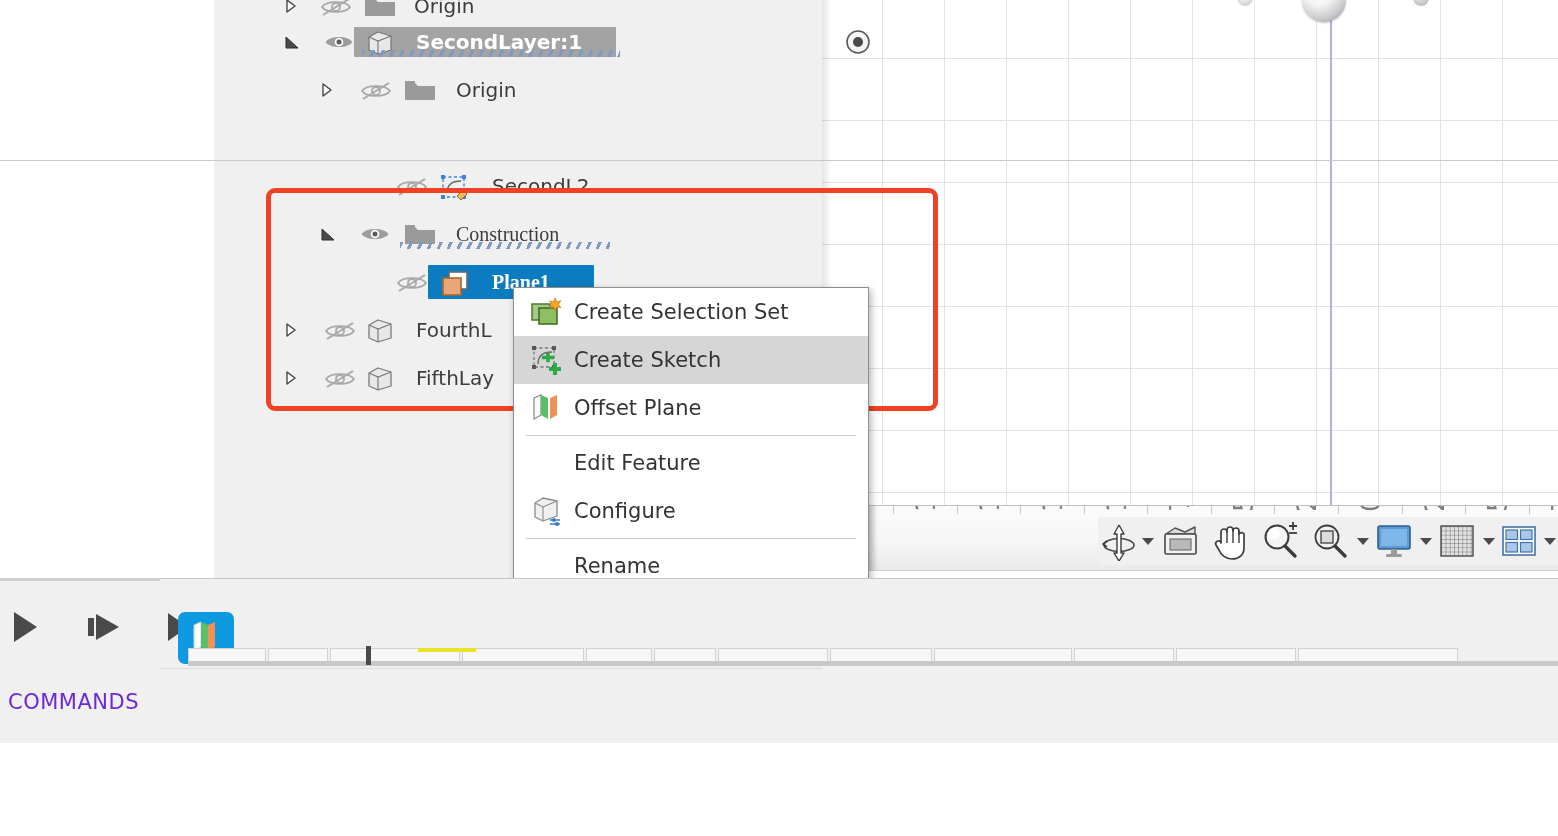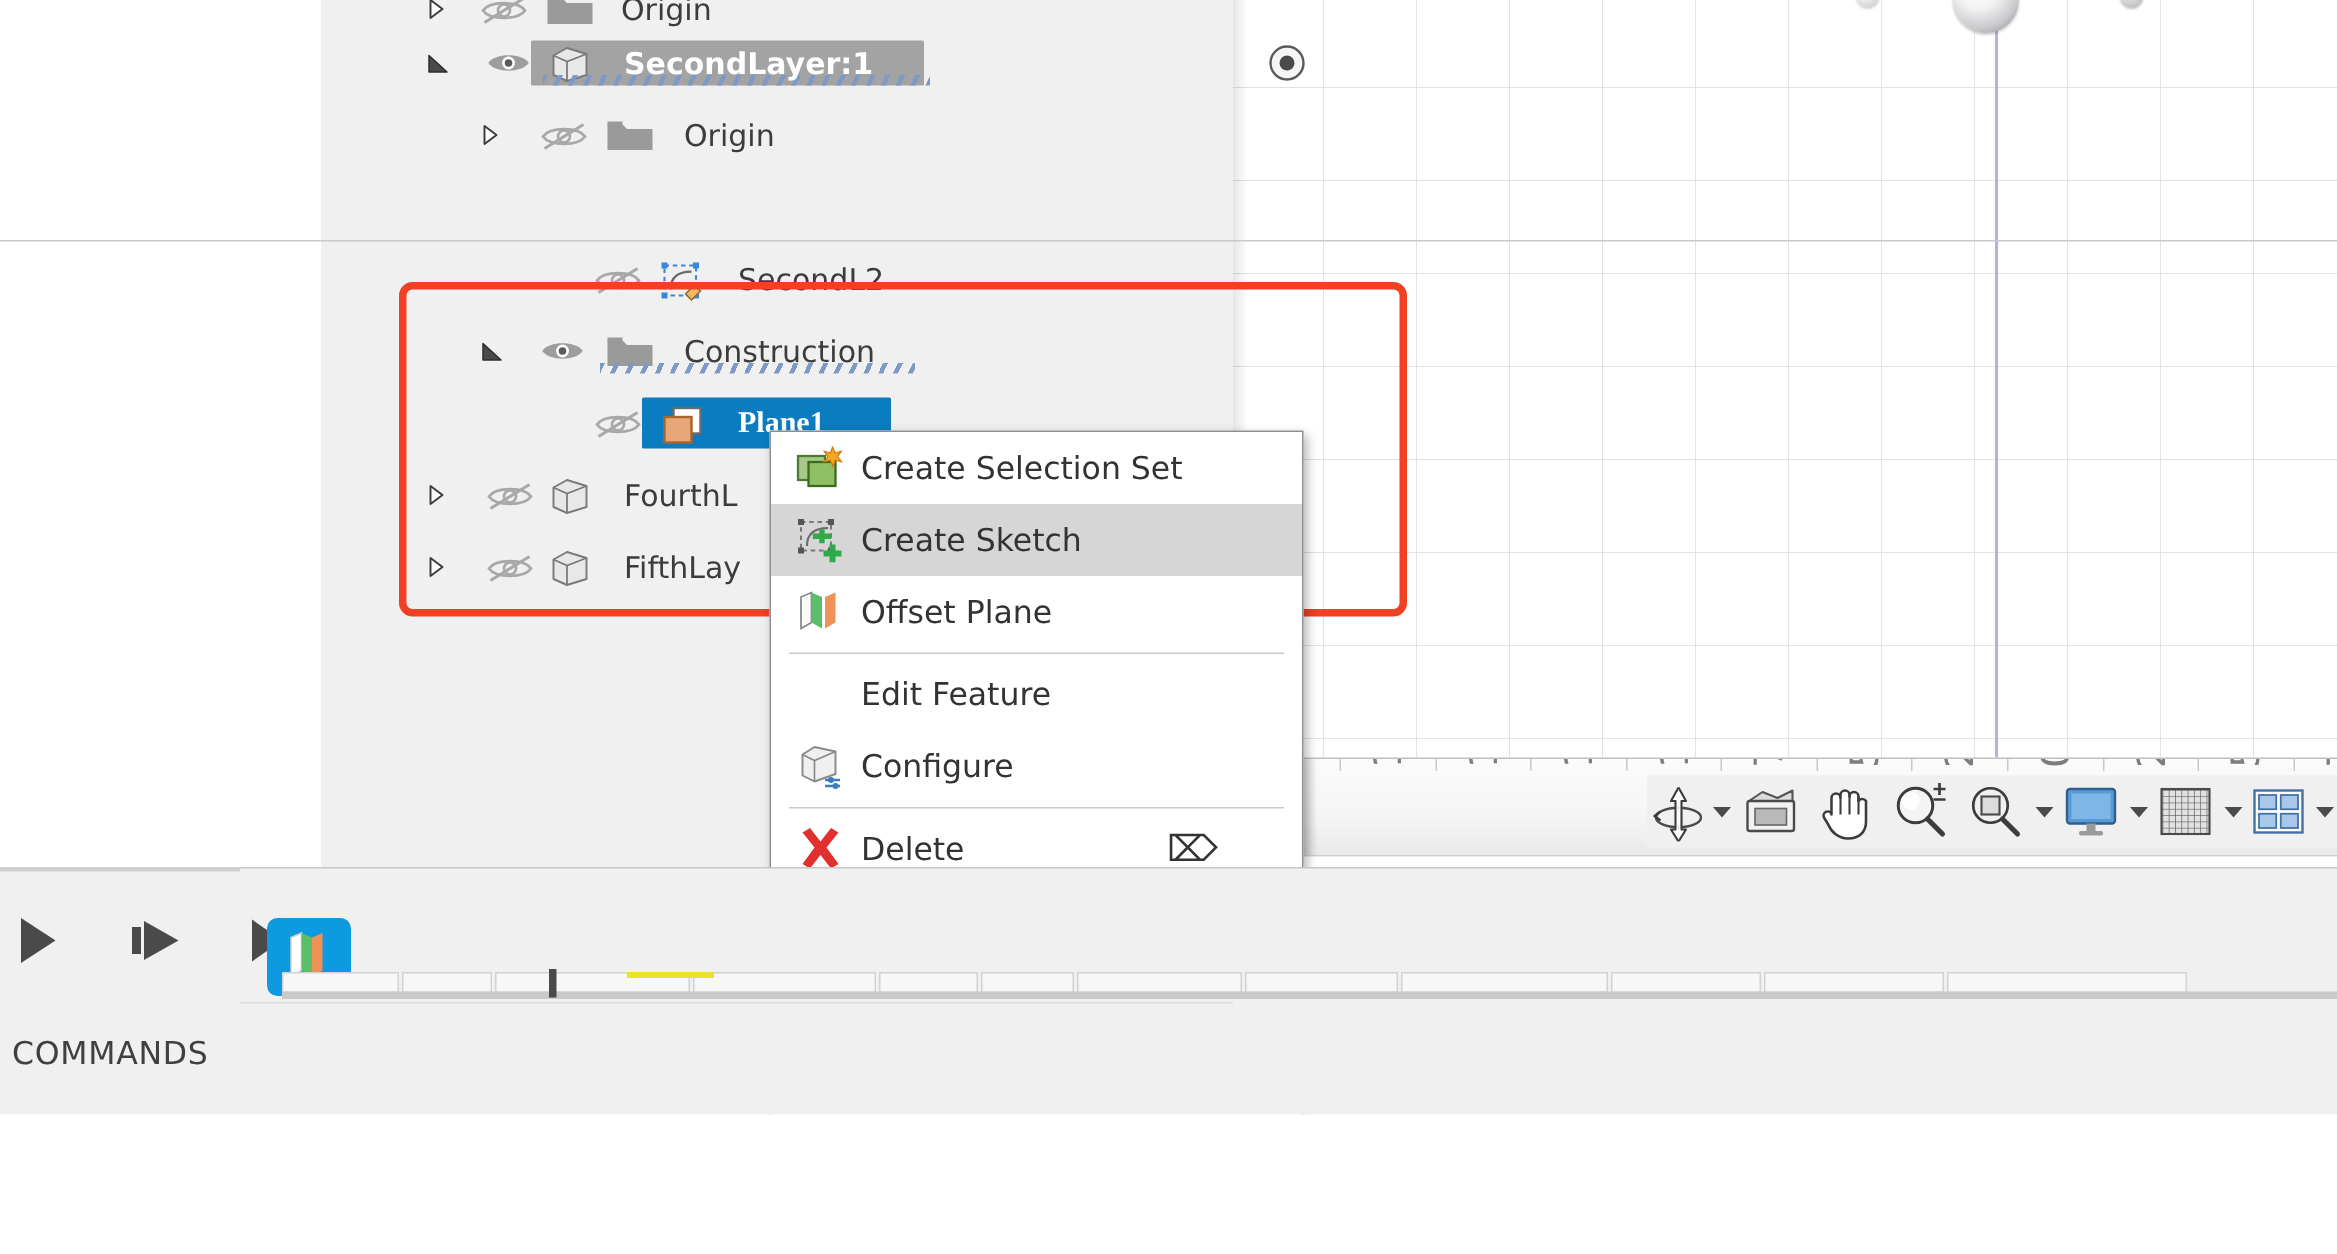--- a/index.html
+++ b/index.html
@@ -131,21 +131,21 @@
     position:absolute;left:178px;top:612px;width:56px;height:52px;
     background:#0d9ae0;border-radius:7px;display:flex;align-items:center;justify-content:center;
   }
   #tl-track{
     position:absolute;left:188px;top:648px;width:1370px;height:16px;
   }
   .tlcell{position:absolute;top:0;height:14px;background:#f7f7f7;border:1px solid #d2d2d2;box-sizing:border-box;}
   #tl-rail{position:absolute;left:188px;top:661px;width:1370px;height:5px;background:#c9c9c9;}
   #tl-marker{position:absolute;left:366px;top:646px;width:5px;height:19px;background:#4a4a4a;}
   #tl-yellow{position:absolute;left:418px;top:648px;width:58px;height:4px;background:#e9e32a;}
-  #commands-label{position:absolute;left:8px;top:690px;font-size:21px;color:#404040;letter-spacing:.5px;}
+  #commands-label{position:absolute;left:8px;top:690px;font-size:21px;color:#6d28d9;letter-spacing:.5px;}
   #left-top-edge{position:absolute;left:0;top:578px;width:160px;height:3px;background:#cfcfcf;}
   #panel-divider{position:absolute;left:160px;top:668px;width:662px;height:1px;background:#dcdcdc;}
 
   
   #bottomstrip{position:absolute;left:0;top:743px;width:1558px;height:93px;background:#ffffff;}
 </style>
 </head>
 <body>
 
 <div id="viewport">
@@ -345,21 +345,21 @@
           <rect x="3" y="3" width="21" height="20" fill="none" stroke="#3b86d6" stroke-width="1.4" stroke-dasharray="3 2.5"></rect>
           <rect x="1" y="1" width="4" height="4" fill="#3b86d6"></rect>
           <rect x="22" y="1" width="4" height="4" fill="#3b86d6"></rect>
           <rect x="1" y="21" width="4" height="4" fill="#3b86d6"></rect>
           <rect x="22" y="21" width="4" height="4" fill="#3b86d6"></rect>
           <path d="M7 19 C7 9 14 7 21 7" fill="none" stroke="#6a6a6a" stroke-width="1.5"></path>
           <path d="M17 22 L23 16 L27 20 L21 26 Z" fill="#f0b860" stroke="#8a6a2a" stroke-width="1"></path>
         </svg></span>
       <span class="rlabeltxt" style="left: 278px;">SecondL2</span>
     </div>
-    <div class="row" style="top: 214px;">
+    <div class="row" style="top: 214px; font-family: Liberation Serif, serif;">
       <span class="arrow" style="left: 106px; top: 12px;">
         <svg width="16" height="16" viewBox="0 0 16 16">
           <path d="M2 3 L14 14 H2 Z" fill="#4a4a4a" stroke="#2c2c2c" stroke-width="1" stroke-linejoin="round"></path>
         </svg>
       </span>
       <span class="eye" style="left: 146px; top: 11px;"><svg width="30" height="18" viewBox="0 0 30 18">
           <path d="M1.5 9 C6 2.2 24 2.2 28.5 9 C24 15.8 6 15.8 1.5 9 Z" fill="#9d9d9d"></path>
           <circle cx="15" cy="9" r="4.3" fill="#ffffff"></circle>
           <circle cx="15" cy="9" r="2.5" fill="#5a5a5a"></circle>
         </svg></span>
@@ -472,29 +472,20 @@
           <path d="M5 7 L13 11 L27 5" fill="none" stroke="#8a8a8a" stroke-width="1.1"></path>
           <path d="M13 11 V25" fill="none" stroke="#8a8a8a" stroke-width="1.1"></path>
           <path d="M20 24 h10 M20 28 h10" stroke="#3b7bbf" stroke-width="1.6"></path>
           <circle cx="24" cy="24" r="2" fill="#3b7bbf"></circle>
           <circle cx="27" cy="28" r="2" fill="#3b7bbf"></circle>
         </svg>
       </span>
       <span class="mtext">Configure</span>
     </div>
     <div class="msep"></div>
-    <div class="mi">
-      <span class="micon">
-        <svg width="34" height="30" viewBox="0 0 34 30">
-          <path d="M5 4 L10 1 L17 10 L24 1 L29 4 L21 14 L29 25 L24 28 L17 19 L10 28 L5 25 L13 14 Z" fill="#e03030"></path>
-        </svg>
-      </span>
-      <span class="mtext">Delete</span>
-      <span class="mshort" style="font-size: 24px; right: 56px;">⌦</span>
-    </div>
     <div class="mi">
       <span class="noicon"></span>
       <span class="mtext">Rename</span>
     </div>
     <div class="msep"></div>
     <div class="mi">
       <span class="micon">
         <svg width="34" height="30" viewBox="0 0 34 30">
           <path d="M4 9 L13 3 L22 7 L31 2 L31 9 Z" fill="#dcdcdc" stroke="#666" stroke-width="1.2" stroke-linejoin="round"></path>
           <rect x="4" y="9" width="27" height="17" rx="1.5" fill="#f2f2f2" stroke="#555" stroke-width="1.5"></rect>

